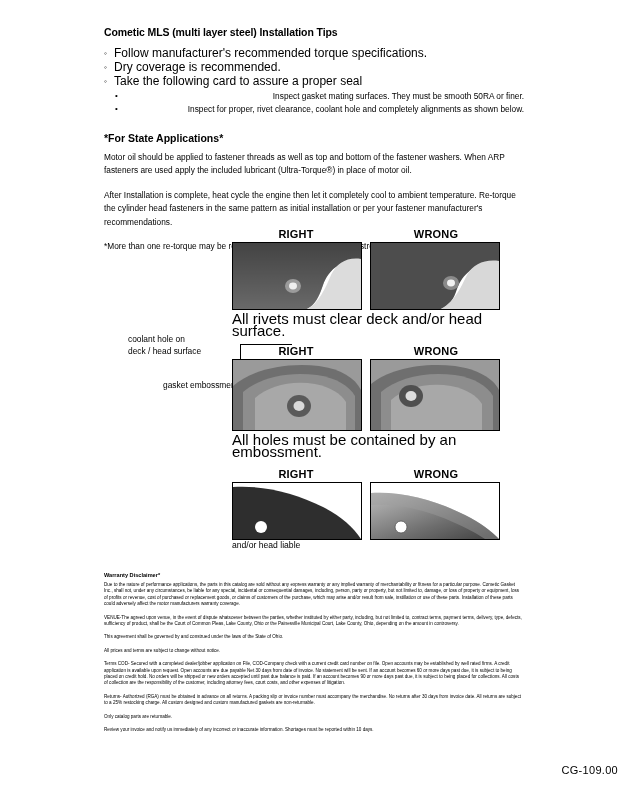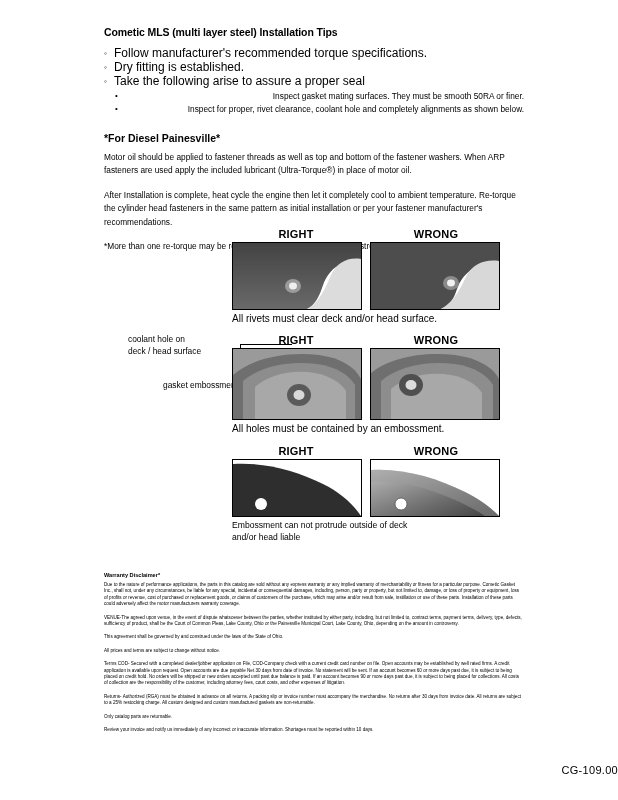--- a/index.html
+++ b/index.html
@@ -121,21 +121,21 @@
     overflow: hidden;
     position: relative;
   }
   .fig-box.tall { height: 70px; }
   .fig-box.short { height: 56px; }
   .fig-caption {
     font-size: 8.6px;
     margin-top: 3px;
     line-height: 11.5px;
   }
-  .fig-caption.b { font-size: 10px; }
+  .fig-caption.b { font-size: 15px; }
 
   
   .callouts {
     position: absolute;
     left: 128px;
     top: 334px;
     width: 120px;
   }
   .callout-line {
     font-size: 8.4px;
@@ -187,29 +187,29 @@
 </head>
 <body>
 
 <div class="page">
 
   <div class="content">
     <h1 class="title">Cometic MLS (multi layer steel) Installation Tips</h1>
 
     <ul class="bullets">
       <li>Follow manufacturer's recommended torque specifications.</li>
-      <li>Dry fitting is established.</li>
-      <li>Take the following arise to assure a proper seal</li>
+      <li>Dry coverage is recommended.</li>
+      <li>Take the following card to assure a proper seal</li>
     </ul>
     <ul class="subbullets">
       <li>Inspect gasket mating surfaces.  They must be smooth 50RA or finer.</li>
       <li>Inspect for proper, rivet clearance, coolant hole and completely alignments as shown below.</li>
     </ul>
 
-    <h2 class="subtitle">*For Diesel Painesville*</h2>
+    <h2 class="subtitle">*For State Applications*</h2>
     <p class="para">Motor oil should be applied to fastener threads as well as top and bottom of the fastener washers. When ARP fasteners are used apply the included lubricant (Ultra-Torque®) in place of motor oil.</p>
     <p class="para">After Installation is complete, heat cycle the engine then let it completely cool to ambient temperature. Re-torque the cylinder head fasteners in the same pattern as initial installation or per your fastener manufacturer's recommendations.</p>
     <p class="para last">*More than one re-torque may be required to achieve proper fastener stretch*</p>
   </div>
 
   <div class="callouts">
     <div class="callout-line">coolant hole on</div>
     <div class="callout-line">deck / head surface</div>
   </div>
   <div class="leader" style="left:240px; top:344px; width:52px;"></div>
@@ -308,21 +308,20 @@
                 <stop offset="100%" stop-color="#3f3f3f"></stop>
               </linearGradient>
             </defs>
             <rect x="0" y="0" width="128" height="56" fill="#ffffff"></rect>
             <path d="M0,10 C32,8 66,18 94,32 C110,40 120,48 128,56 L0,56 Z" fill="url(#g3)"></path>
             <path d="M0,22 C28,20 58,28 84,40 C98,46 108,52 114,56 L128,56 C120,48 110,40 94,32 C66,18 32,8 0,10 Z" fill="#9e9e9e" opacity="0.45"></path>
             <circle cx="30" cy="44" r="6" fill="#ffffff" stroke="#555" stroke-width="0.8"></circle>
           </svg>
         </div>
       </div>
-      <div class="fig-caption">Embossment can not protrude outside of deck</div>
       <div class="fig-caption" style="margin-top:0;">and/or head liable</div>
     </div>
 
   </div>
 
   <div class="warranty">
     <h3>Warranty Disclaimer*</h3>
     <p>Due to the nature of performance applications, the parts in this catalog are sold without any express warranty or any implied warranty of merchantability or fitness for a particular purpose.  Cometic Gasket Inc., shall not, under any circumstances, be liable for any special, incidental or consequential damages, including, person, party or property, but not limited to, damage, or loss of property or equipment, loss of profits or revenue, cost of purchased or replacement goods, or claims of customers of the purchase, which may arise and/or result from sale, instillation or use of these parts.  Installation of these parts could adversely affect the motor manufacturers warranty coverage.</p>
     <p>VENUE-The agreed upon venue, in the event of dispute whatsoever between the parties, whether instituted by either party, including, but not limited to, contract terms, payment terms, delivery, type, defects, sufficiency of product, shall be the Court of Common Pleas, Lake County, Ohio or the Painesville Municipal Court, Lake County, Ohio, depending on the amount in controversy.</p>
     <p>This agreement shall be governed by and construed under the laws of the State of Ohio.</p>

